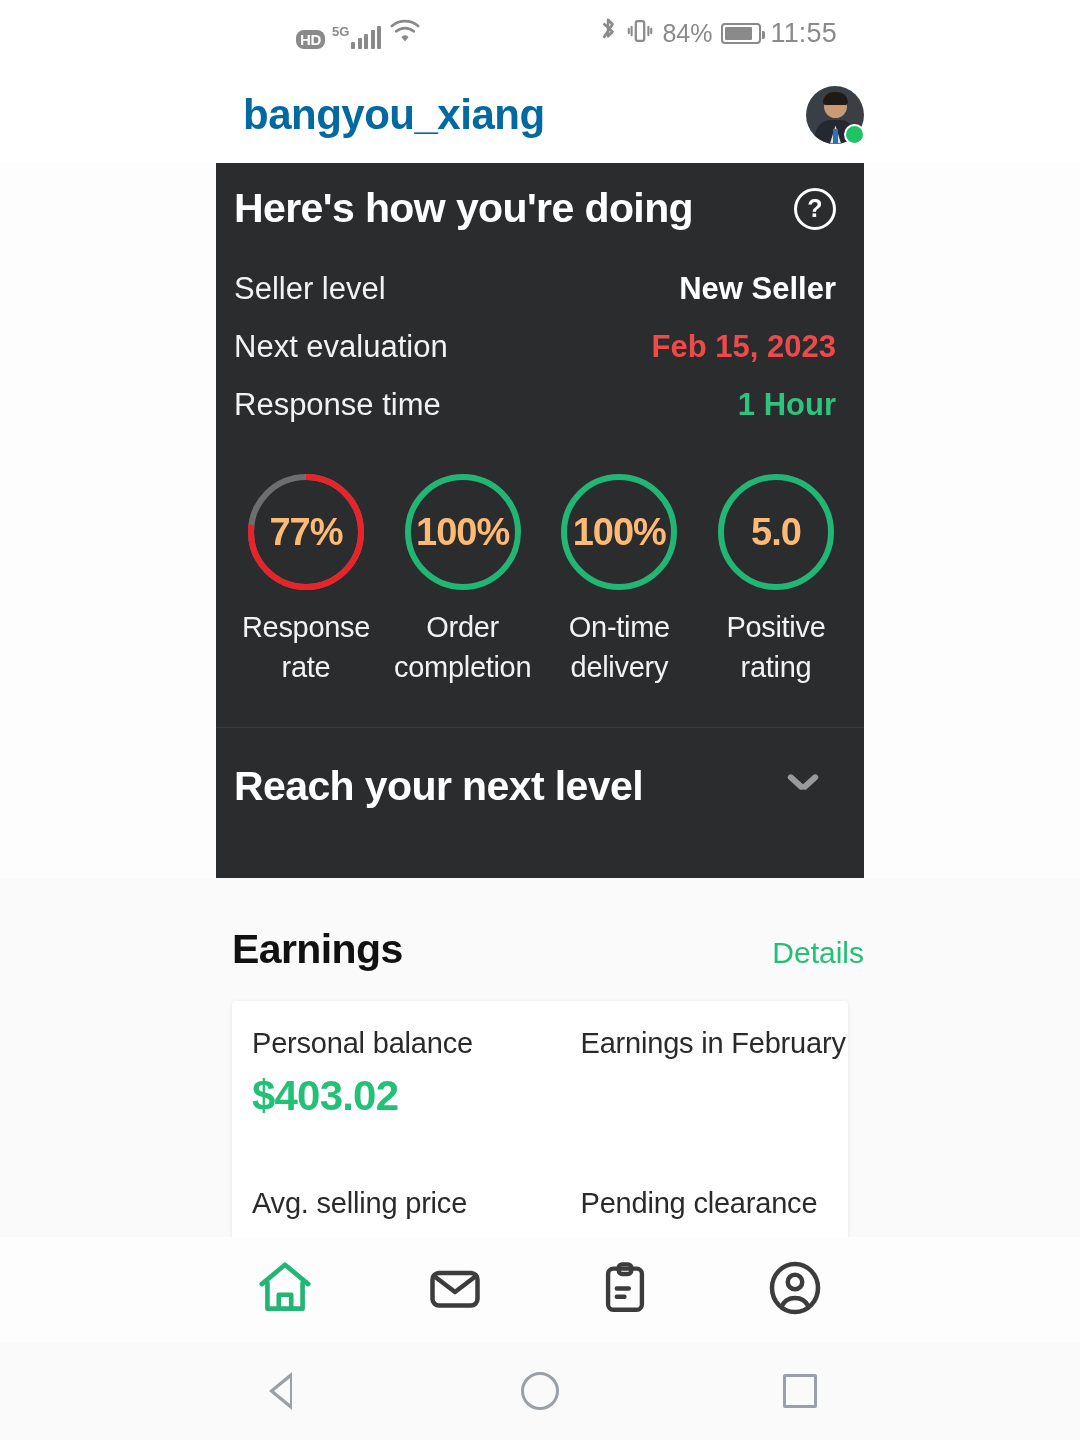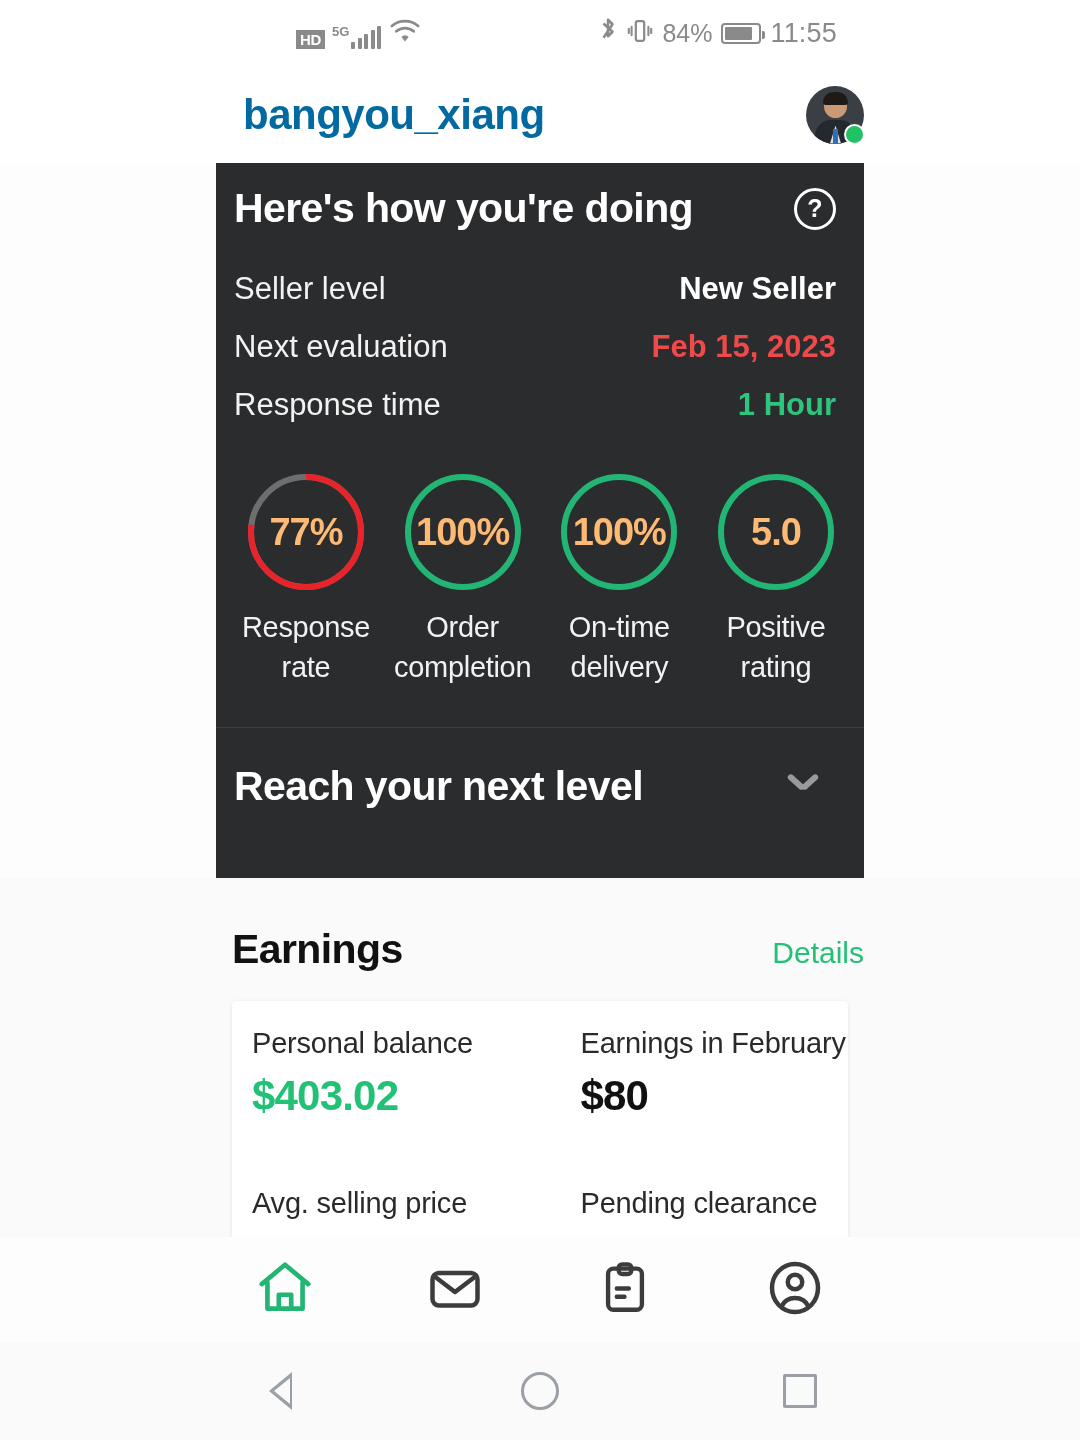--- a/index.html
+++ b/index.html
@@ -14,21 +14,21 @@
   
   .statusbar {
     position:absolute; top:0; left:0; width:1080px; height:66px;
     display:flex; align-items:center;
     background:#ffffff;
   }
   .sb-left { position:absolute; left:296px; display:flex; align-items:flex-end; gap:7px; }
   .sb-right { position:absolute; right:243px; display:flex; align-items:center; gap:9px; }
   .hd-badge {
     background:#8a8a8a; color:#ffffff; font-size:15px; font-weight:bold;
-    border-radius:0; padding:1px 4px; line-height:1.15; letter-spacing:-0.3px;
+    border-radius:8px; padding:1px 4px; line-height:1.15; letter-spacing:-0.3px;
   }
   .g5 { display:flex; align-items:flex-end; gap:2px; }
   .g5-label { font-size:13px; color:#8a8a8a; font-weight:bold; margin-bottom:10px; }
   .bars { display:flex; align-items:flex-end; gap:2.5px; }
   .bars i { display:block; width:4px; background:#8a8a8a; border-radius:1px; }
   .bars i:nth-child(1){height:7px;} .bars i:nth-child(2){height:11px;}
   .bars i:nth-child(3){height:15px;} .bars i:nth-child(4){height:19px;}
   .bars i:nth-child(5){height:23px;}
   .sb-time { font-size:27px; color:#8a8a8a; letter-spacing:0.2px; }
   .sb-batt-txt { font-size:25px; color:#8a8a8a; }
@@ -314,21 +314,20 @@
       <div class="earn-details">Details</div>
     </div>
     <div class="earn-card">
       <div class="earn-grid">
         <div class="earn-cell">
           <div class="earn-lbl">Personal balance</div>
           <div class="earn-val green">$403.02</div>
         </div>
         <div class="earn-cell c2">
           <div class="earn-lbl">Earnings in February</div>
-          <div class="earn-val">$80</div>
         </div>
         <div class="earn-cell">
           <div class="earn-lbl">Avg. selling price</div>
           <div class="earn-val">$174.27</div>
         </div>
         <div class="earn-cell earn-row3">
           <div class="earn-lbl">Pending clearance</div>
         </div>
         <div class="earn-cell c2 earn-row3">
           <div class="earn-lbl">Cancelled orders</div>

